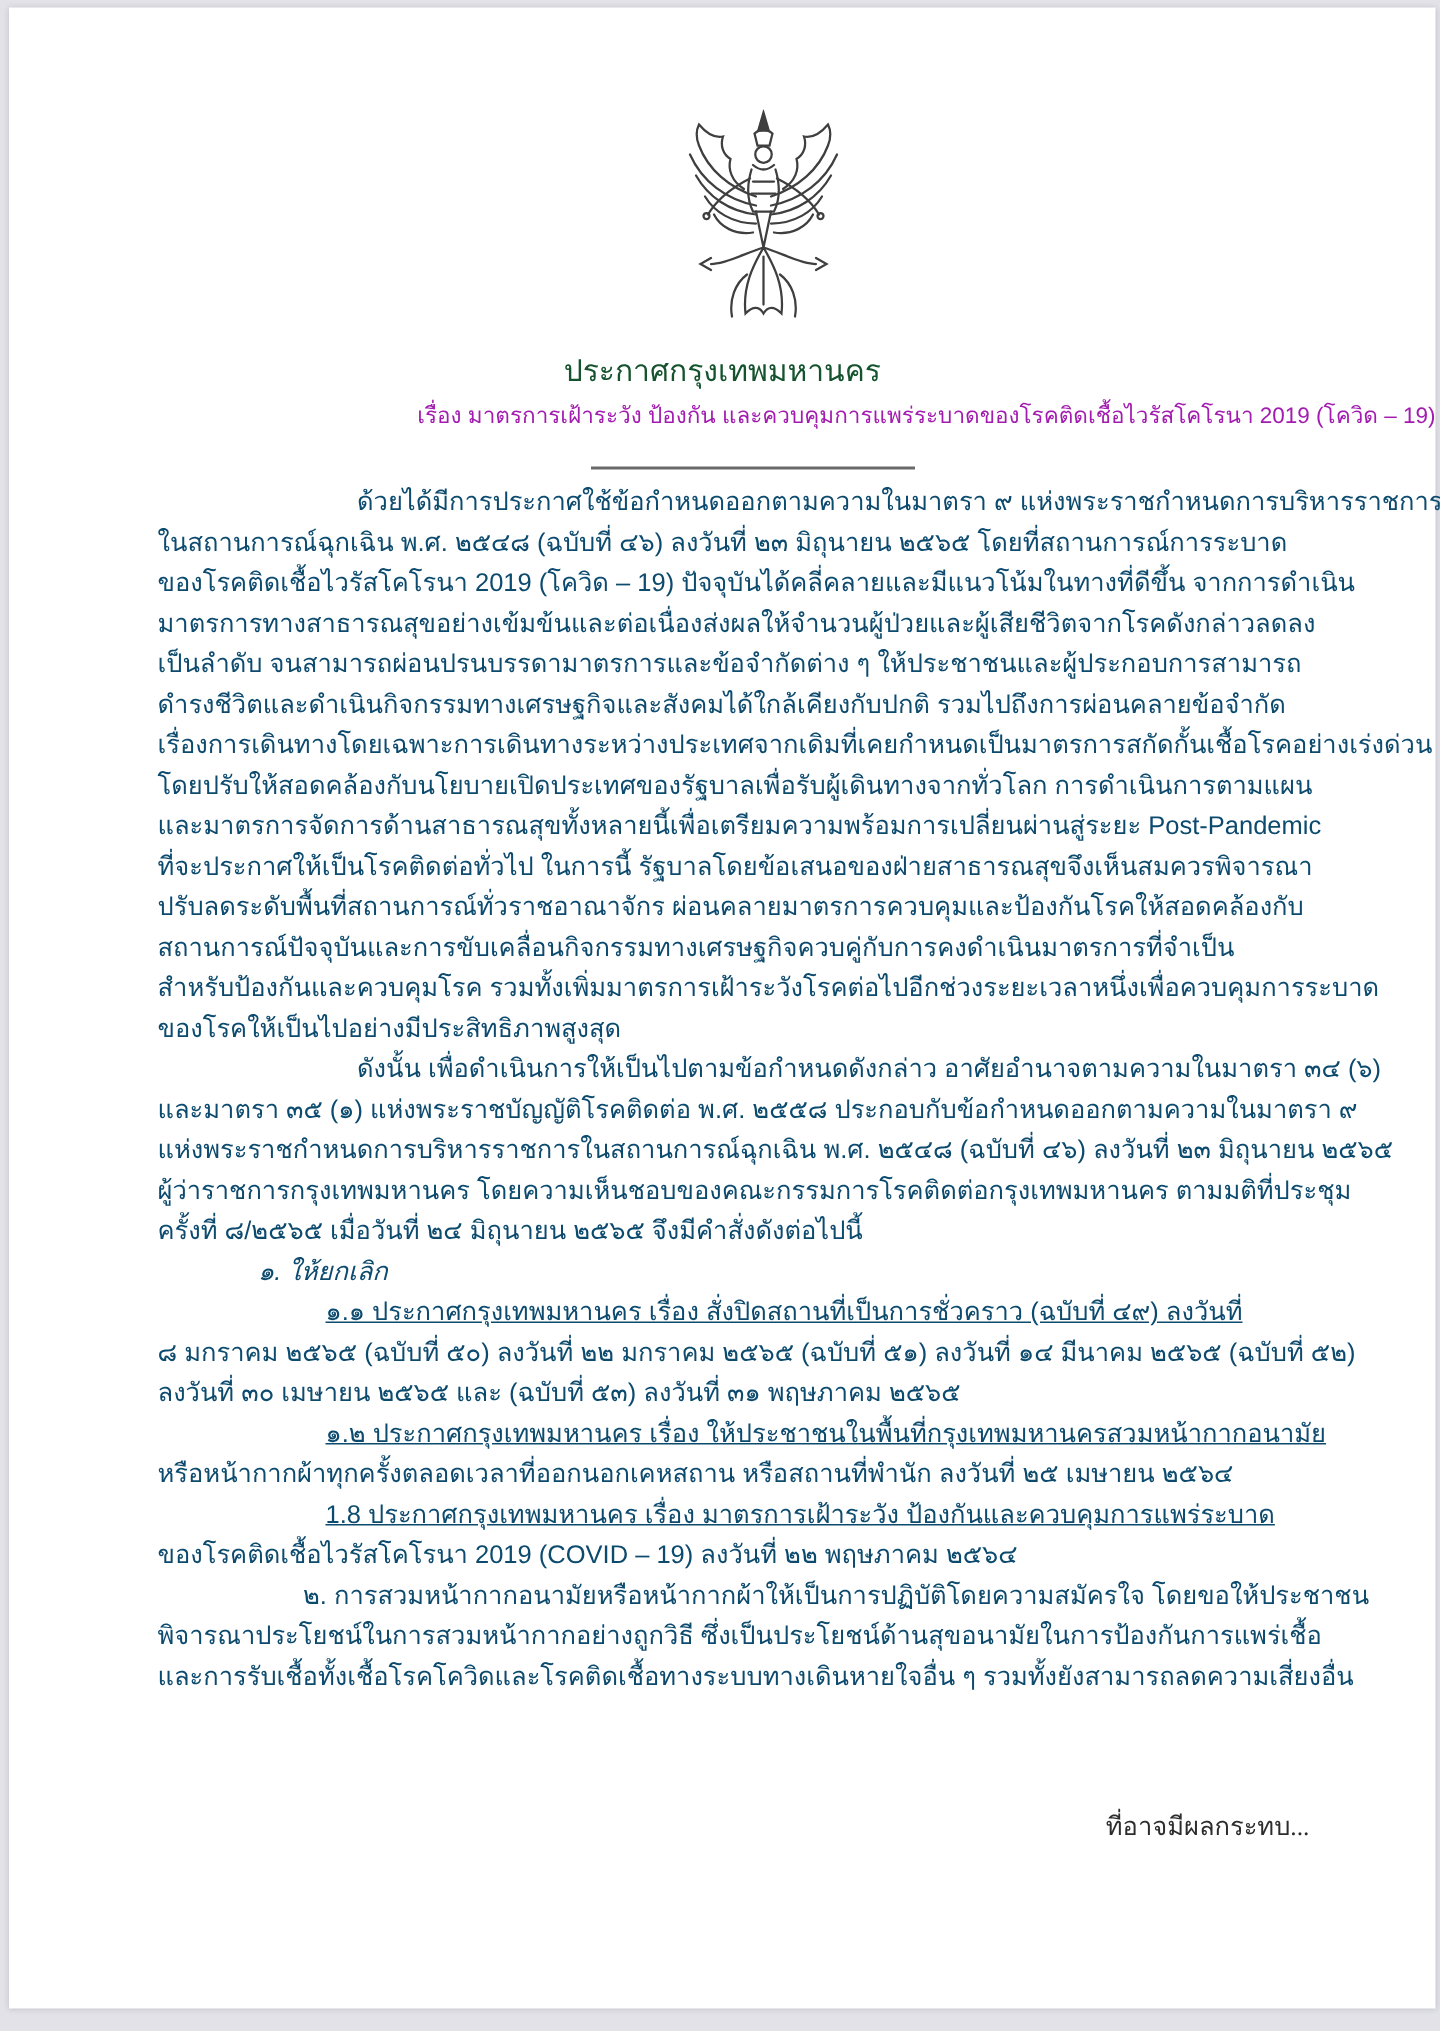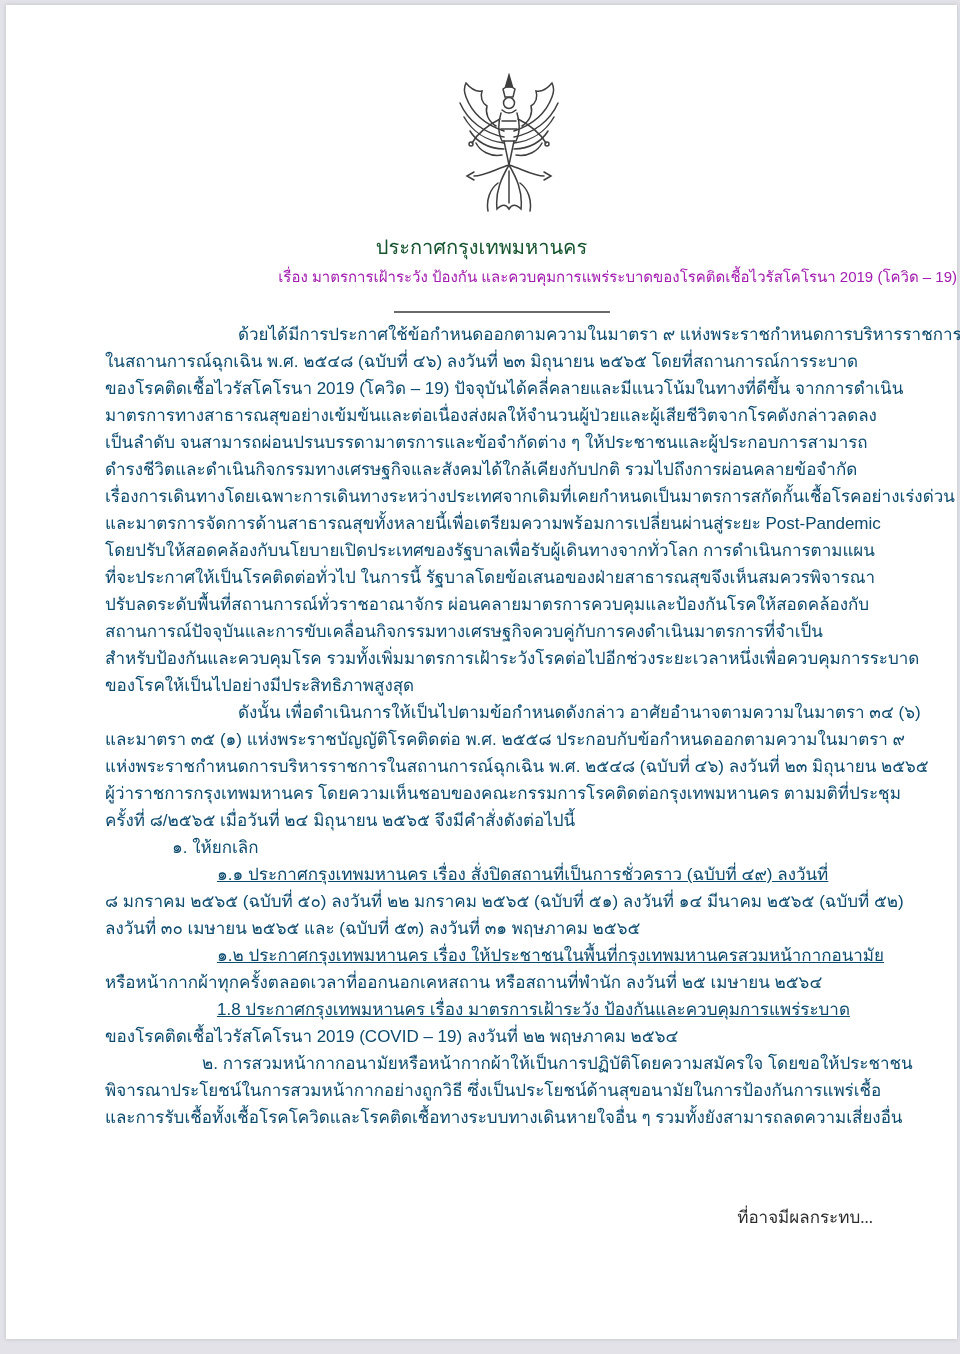--- a/index.html
+++ b/index.html
@@ -33,21 +33,21 @@
     border-top:2px solid #6a6a6a;height:0;
   }
   .body-text{
     position:absolute;top:316px;left:99px;right:80px;
     font-size:17px;color:#0c4a6e;
   }
   .line{
     line-height:27px;height:27px;white-space:nowrap;overflow:visible;
   }
   .ind-para{padding-left:133px;}
-  .ind-item1{padding-left:67px;}
+  .ind-item1{padding-left:67px;font-style:italic;}
   .ind-sub{padding-left:112px;text-decoration:underline;}
   .ind-item2{padding-left:97px;}
   .gap{}
   .catchword{
     position:absolute;top:1198px;right:84px;
     font-size:17px;color:#2d2d2d;white-space:nowrap;font-family:Liberation Serif, serif;
   }
 </style>
 </head>
 <body>
@@ -100,23 +100,23 @@
       <div class="line">ของโรคติดเชื้อไวรัสโคโรนา 2019 (โควิด – 19) ปัจจุบันได้คลี่คลายและมีแนวโน้มในทางที่ดีขึ้น จากการดำเนิน</div>
 
       <div class="line">มาตรการทางสาธารณสุขอย่างเข้มข้นและต่อเนื่องส่งผลให้จำนวนผู้ป่วยและผู้เสียชีวิตจากโรคดังกล่าวลดลง</div>
 
       <div class="line">เป็นลำดับ จนสามารถผ่อนปรนบรรดามาตรการและข้อจำกัดต่าง ๆ ให้ประชาชนและผู้ประกอบการสามารถ</div>
 
       <div class="line">ดำรงชีวิตและดำเนินกิจกรรมทางเศรษฐกิจและสังคมได้ใกล้เคียงกับปกติ รวมไปถึงการผ่อนคลายข้อจำกัด</div>
 
       <div class="line">เรื่องการเดินทางโดยเฉพาะการเดินทางระหว่างประเทศจากเดิมที่เคยกำหนดเป็นมาตรการสกัดกั้นเชื้อโรคอย่างเร่งด่วน</div>
 
+      <div class="line">โดยปรับให้สอดคล้องกับนโยบายเปิดประเทศของรัฐบาลเพื่อรับผู้เดินทางจากทั่วโลก การดำเนินการตามแผน</div>
+
       <div class="line">และมาตรการจัดการด้านสาธารณสุขทั้งหลายนี้เพื่อเตรียมความพร้อมการเปลี่ยนผ่านสู่ระยะ Post-Pandemic</div>
-
-      <div class="line">โดยปรับให้สอดคล้องกับนโยบายเปิดประเทศของรัฐบาลเพื่อรับผู้เดินทางจากทั่วโลก การดำเนินการตามแผน</div>
 
       <div class="line">ที่จะประกาศให้เป็นโรคติดต่อทั่วไป ในการนี้ รัฐบาลโดยข้อเสนอของฝ่ายสาธารณสุขจึงเห็นสมควรพิจารณา</div>
 
       <div class="line">ปรับลดระดับพื้นที่สถานการณ์ทั่วราชอาณาจักร ผ่อนคลายมาตรการควบคุมและป้องกันโรคให้สอดคล้องกับ</div>
 
       <div class="line">สถานการณ์ปัจจุบันและการขับเคลื่อนกิจกรรมทางเศรษฐกิจควบคู่กับการคงดำเนินมาตรการที่จำเป็น</div>
 
       <div class="line">สำหรับป้องกันและควบคุมโรค รวมทั้งเพิ่มมาตรการเฝ้าระวังโรคต่อไปอีกช่วงระยะเวลาหนึ่งเพื่อควบคุมการระบาด</div>
 
       <div class="line">ของโรคให้เป็นไปอย่างมีประสิทธิภาพสูงสุด</div>

